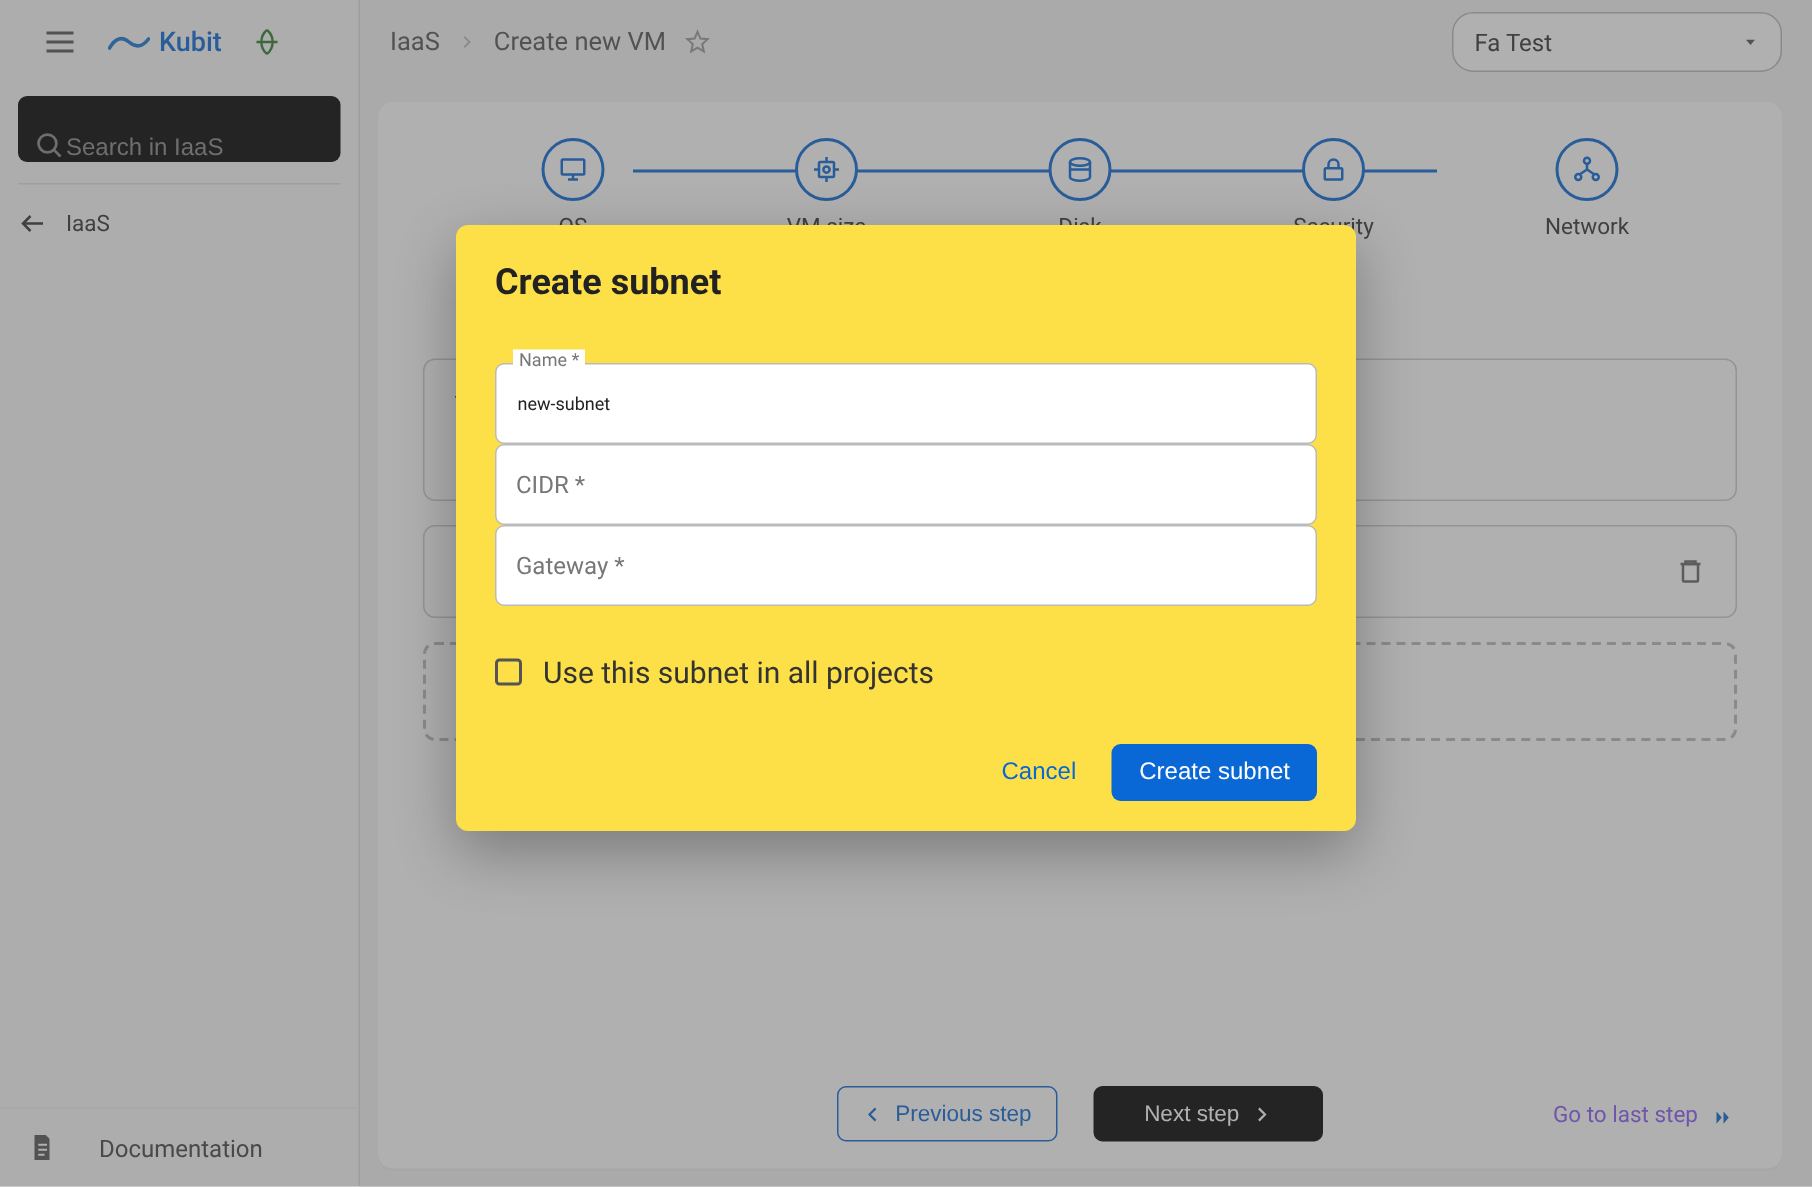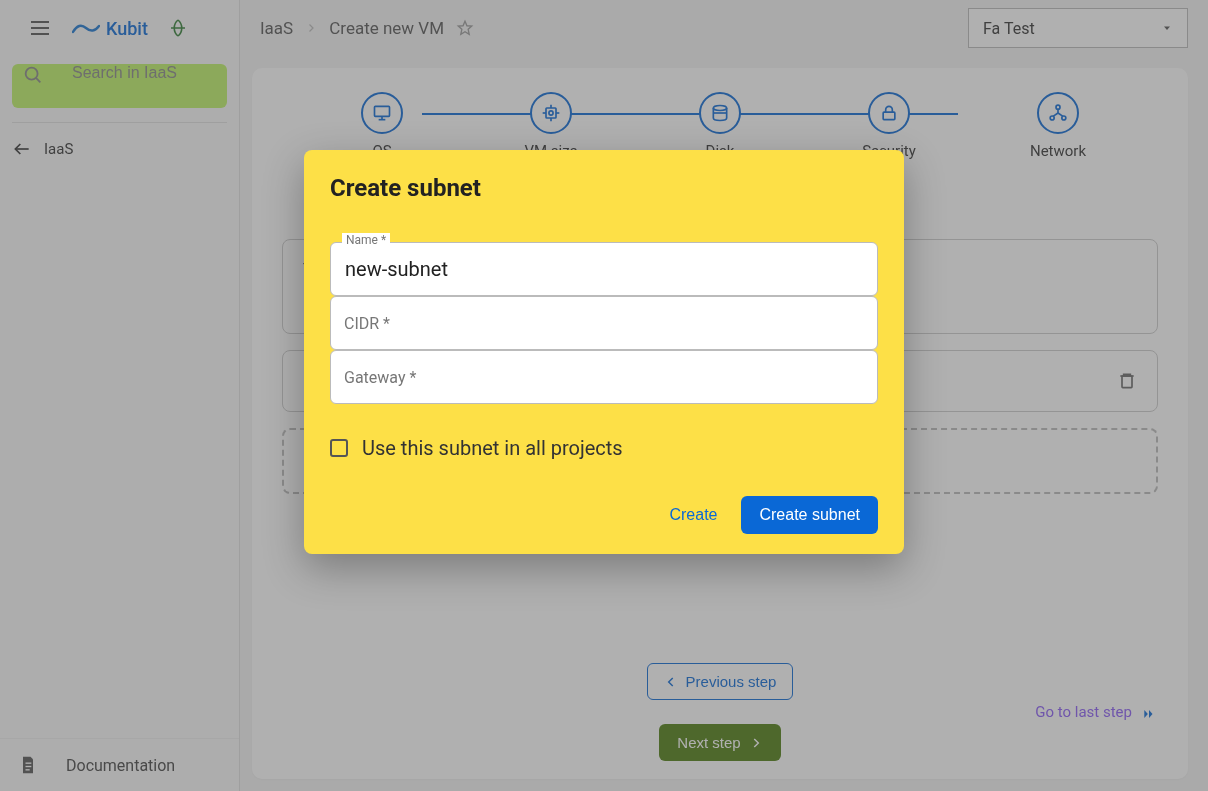--- a/index.html
+++ b/index.html
@@ -31,25 +31,25 @@
   }
   .menu-icon { color: #555; cursor: pointer; }
   .logo {
     display: flex; align-items: center; gap: 6px;
     color: #0a68d6; font-weight: 500; font-size: 18px;
   }
   .logo-wave { color:#1976d2; }
   .partner-logo { color: #2e7d32; font-size: 18px; }
   .search-wrap {
     margin: 8px 12px;
-    background: #bef264;
+    background: #000000;
     border-radius: 6px;
     height: 44px;
-    display: flex; align-items: flex-start;
-    padding: 0 10px; gap: 28px;
+    display: flex; align-items: flex-end;
+    padding: 0 10px; gap: 0;
     color: #888;
   }
   .search-input {
     border: none; background: transparent; outline: none;
     font-size: 16px; color: #666; width: 100%;
   }
   .search-input::placeholder { color: #888; }
   .sidebar-divider { height:1px; background:#e0e0e0; margin: 6px 12px; }
   .sidebar-nav {
     padding: 10px 12px;
@@ -77,21 +77,21 @@
     padding: 0 20px;
     justify-content: space-between;
     color:#555;
     font-size: 17px;
   }
   .breadcrumb { display:flex; align-items:center; gap: 12px; }
   .crumb-sep { color:#bbb; }
   .crumb-item { color:#555; }
   .star-icon { color:#999; }
   .project-select {
-    border:1px solid #bbb; border-radius:0;
+    border:1px solid #bbb; border-radius:14px;
     width: 220px; height: 40px;
     display:flex; align-items:center; justify-content: space-between;
     padding: 16px 14px; font-size:16px; color:#333; cursor:pointer;
     background:#fff;
   }
 
   .content-card {
     background:#fff;
     margin: 12px 20px 12px 12px;
     border-radius: 10px;
@@ -128,30 +128,30 @@
   .trash-icon { color:#666; margin-left:auto; }
   .add-box {
     border:2px dashed #bbb; border-radius:8px; height:66px;
     display:flex; align-items:center; justify-content:center;
     color:#666; font-size:16px;
   }
 
   
   .footer-nav {
     position:absolute; bottom:18px; left:0; right:0;
-    display:flex; align-items:center; justify-content:center; gap:24px;flex-direction:column;
+    display:flex; align-items:center; justify-content:center; gap:24px;
   }
   .btn-outline {
     border:1px solid #0a68d6; color:#0a68d6; background:#fff;
     border-radius:6px; padding: 9px 16px; font-size:15px;
     display:flex; align-items:center; gap:8px; cursor:pointer;
   }
   .btn-primary {
-    border:none; color:#fff; background:#4d7c0f;
-    border-radius:6px; padding: 10px 18px; font-size:15px;
+    border:none; color:#fff; background:#000000;
+    border-radius:6px; padding: 10px 34px; font-size:15px;
     display:flex; align-items:center; gap:8px; cursor:pointer;
   }
   .goto-last {
     position:absolute; right:30px; color:#8b5cf6; font-size:15px;
     display:flex; align-items:flex-end; gap:8px; cursor:pointer;
   }
 
   
   .overlay {
     position:absolute; inset:0;
@@ -170,21 +170,21 @@
   .field-wrap { position:relative; }
   .field-wrap.last { margin-bottom: 32px; }
   .field-label-floated {
     position:absolute; top:-9px; left:12px;
     background:#fff; padding:0 4px;
     font-size:12px; color:#777;
   }
   .field-input {
     width:100%; height:54px;
     border:1px solid #bbb; border-radius:6px;
-    padding: 0 14px; font-size:20px; color:#222; outline:none;
+    padding: 0 14px; font-size:12px; color:#222; outline:none;
     font-family: inherit;
   }
   .field-label-inside {
     position:absolute; left:14px; top:50%; transform:translateY(-50%);
     color:#777; font-size:16px; pointer-events:none;
   }
   .checkbox-row { display:flex; align-items:center; gap:14px; font-size:20px; color:#333; margin-bottom:36px; }
   .checkbox { width:18px; height:18px; border:2px solid #555; border-radius:3px; cursor:pointer; }
   .modal-actions { display:flex; justify-content:flex-end; gap:18px; align-items:center; }
   .btn-text { color:#0a68d6; font-size:16px; background:none; border:none; cursor:pointer; padding:8px 6px; }
@@ -427,17 +427,17 @@
       <span class="field-label-inside">Gateway *</span>
       <input class="field-input" style="">
     </div>
 
     <div class="checkbox-row">
       <span class="checkbox"></span>
       <span>Use this subnet in all projects</span>
     </div>
 
     <div class="modal-actions">
-      <button class="btn-text">Create</button>
+      <button class="btn-text">Cancel</button>
       <button class="btn-create">Create subnet</button>
     </div>
   </div>
 </div>
 
 </body></html>

